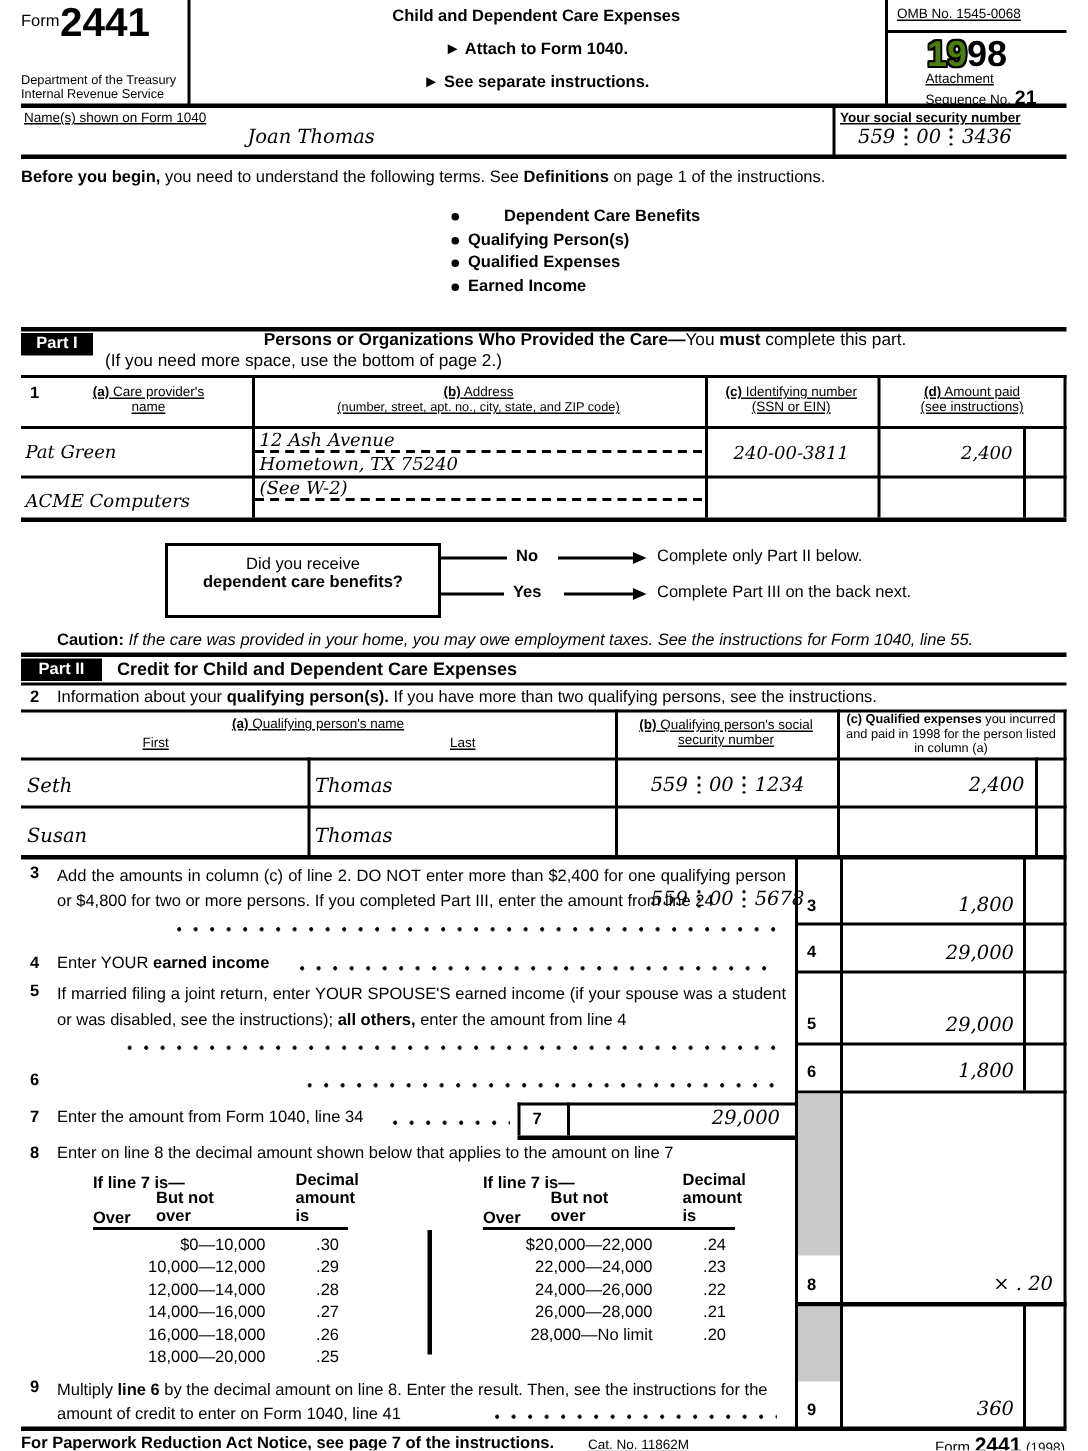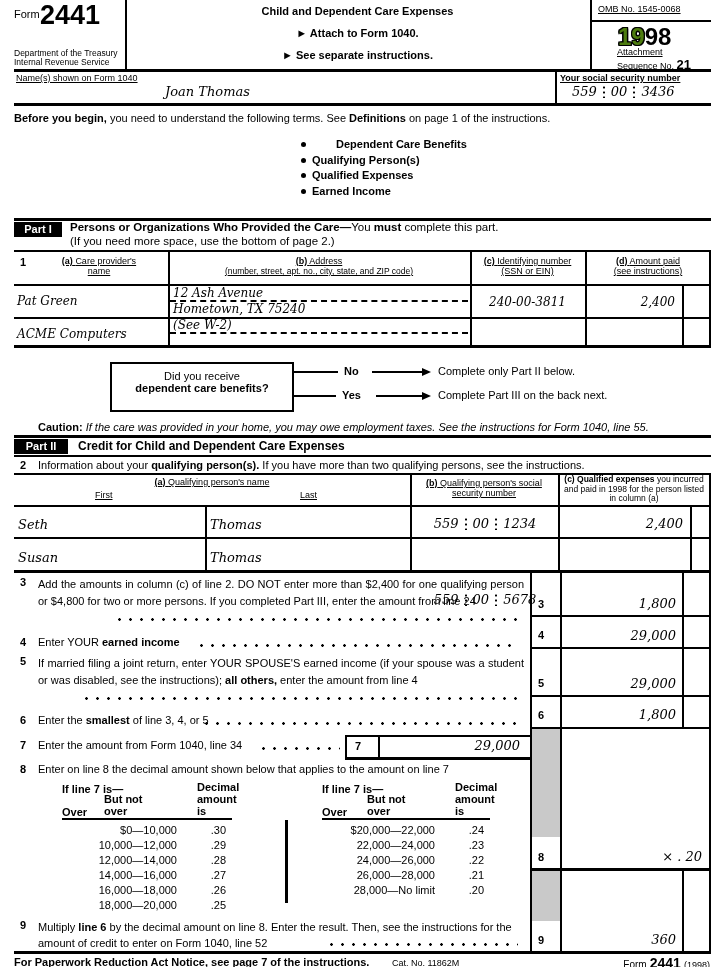--- a/index.html
+++ b/index.html
@@ -67,21 +67,21 @@
   <div class="abs b" style="left:312px;top:138px;margin-left:24px;">Dependent Care Benefits</div>
   <div class="bullet-dot" style="left:301px;top:158px;"></div>
   <div class="abs b" style="left:312px;top:154px;">Qualifying Person(s)</div>
   <div class="bullet-dot" style="left:301px;top:173px;"></div>
   <div class="abs b" style="left:312px;top:169px;">Qualified Expenses</div>
   <div class="bullet-dot" style="left:301px;top:189px;"></div>
   <div class="abs b" style="left:312px;top:185px;">Earned Income</div>
 
   <div class="hline" style="left:14px;top:218px;width:697px;height:2.5px;"></div>
   <div class="partlabel" style="left:14px;top:222px;width:48px;height:15px;">Part I</div>
-  <div class="abs" style="left:70px;top:221px;width:640px;font-size:11.5px;"><span class="b">Persons or Organizations Who Provided the Care—</span><span>You </span><span class="b">must</span><span> complete this part.</span></div>
+  <div class="abs" style="left:70px;top:221px;width:640px;font-size:11.5px;text-align:center;"><span class="b">Persons or Organizations Who Provided the Care—</span><span>You </span><span class="b">must</span><span> complete this part.</span></div>
   <div class="abs" style="left:70px;top:235px;font-size:11.5px;">(If you need more space, use the bottom of page 2.)</div>
 
   <div class="hline" style="left:14px;top:250px;width:697px;"></div>
   <div class="hline" style="left:14px;top:284px;width:697px;"></div>
   <div class="hline" style="left:14px;top:317px;width:697px;height:1.5px;"></div>
   <div class="hline" style="left:14px;top:345px;width:697px;height:2.5px;"></div>
   <div class="vline" style="left:168px;top:250px;height:95px;"></div>
   <div class="vline" style="left:470px;top:250px;height:95px;"></div>
   <div class="vline" style="left:585px;top:250px;height:95px;"></div>
   <div class="vline" style="left:682px;top:284px;height:61px;width:1.5px;"></div>
@@ -183,21 +183,20 @@
 
   <div class="abs b" style="left:20px;top:636px;">4</div>
   <div class="abs" style="left:38px;top:636px;width:486px;"><span>Enter YOUR </span><span class="b">earned income</span></div>
   <div class="dots" style="left:200px;top:644px;width:318px;"></div>
 
   <div class="abs b" style="left:20px;top:655px;">5</div>
   <div class="abs just" style="left:38px;top:655px;width:486px;"><span>If married filing a joint return, enter YOUR SPOUSE'S earned income (if your spouse was a student or was disabled, see the instructions); </span><span class="b">all others,</span><span> enter the amount from line 4</span></div>
   <div class="dots" style="left:85px;top:697px;width:433px;"></div>
 
   <div class="abs b" style="left:20px;top:714px;">6</div>
-  <div class="abs" style="left:38px;top:714px;width:486px;"><span>Enter the </span><span class="b">smallest</span><span> of line 3, 4, or 5</span></div>
   <div class="dots" style="left:205px;top:722px;width:313px;"></div>
 
   <div class="abs b" style="left:20px;top:739px;">7</div>
   <div class="abs" style="left:38px;top:739px;">Enter the amount from Form 1040, line 34</div>
   <div class="dots" style="left:262px;top:747px;width:78px;"></div>
 
   <div class="hline" style="left:345px;top:735px;width:185px;"></div>
   <div class="hline" style="left:345px;top:757px;width:185px;height:2.5px;"></div>
   <div class="vline" style="left:345px;top:735px;height:22px;"></div>
   <div class="vline" style="left:378px;top:735px;height:22px;"></div>
@@ -245,21 +244,21 @@
   </div>
   <div class="abs rt" style="left:438px;top:823px;width:46px;line-height:15px;">
     <div>.24</div>
     <div>.23</div>
     <div>.22</div>
     <div>.21</div>
     <div>.20</div>
   </div>
 
   <div class="abs b" style="left:20px;top:919px;">9</div>
-  <div class="abs" style="left:38px;top:919px;width:486px;line-height:16px;"><span>Multiply </span><span class="b">line 6</span><span> by the decimal amount on line 8. Enter the result. Then, see the instructions for the amount of credit to enter on Form 1040, line 52</span></div>
+  <div class="abs" style="left:38px;top:919px;width:486px;line-height:16px;"><span>Multiply </span><span class="b">line 6</span><span> by the decimal amount on line 8. Enter the result. Then, see the instructions for the amount of credit to enter on Form 1040, line 41</span></div>
   <div class="dots" style="left:330px;top:943px;width:188px;"></div>
 
   <div class="hline" style="left:14px;top:951px;width:697px;height:2.5px;"></div>
   <div class="abs b" style="left:14px;top:956px;">For Paperwork Reduction Act Notice, see page 7 of the instructions.</div>
   <div class="abs small" style="left:392px;top:958px;">Cat. No. 11862M</div>
   <div class="abs rt" style="left:560px;top:955px;width:150px;"><span style="font-size:10px;">Form</span> <span class="b" style="font-size:14px;">2441</span> <span class="small">(1998)</span></div>
 
 </div>
 
 </body></html>

